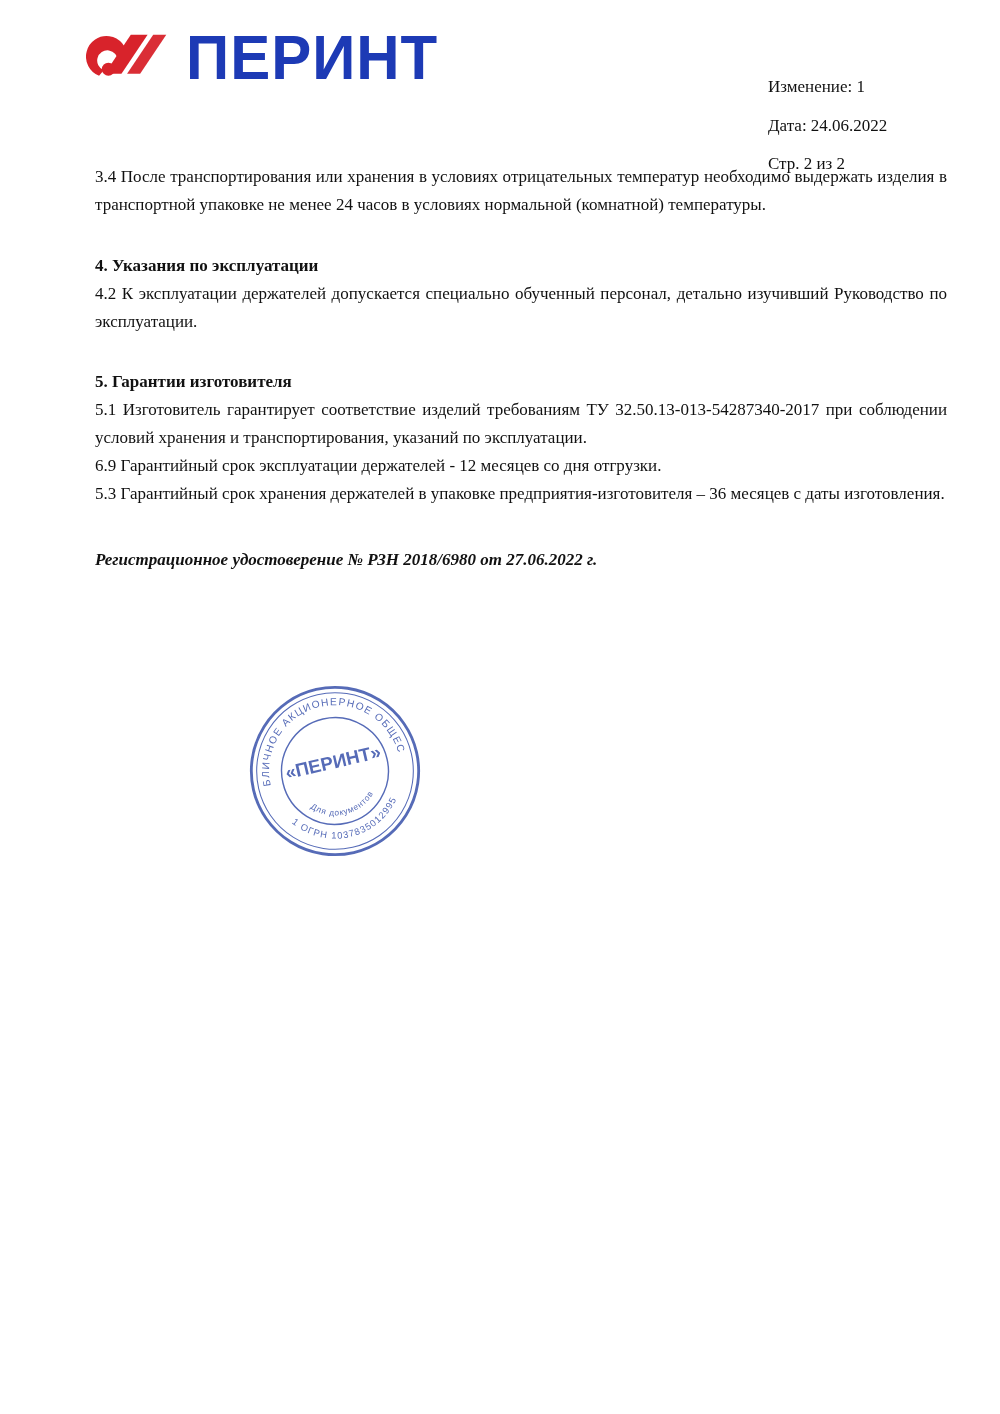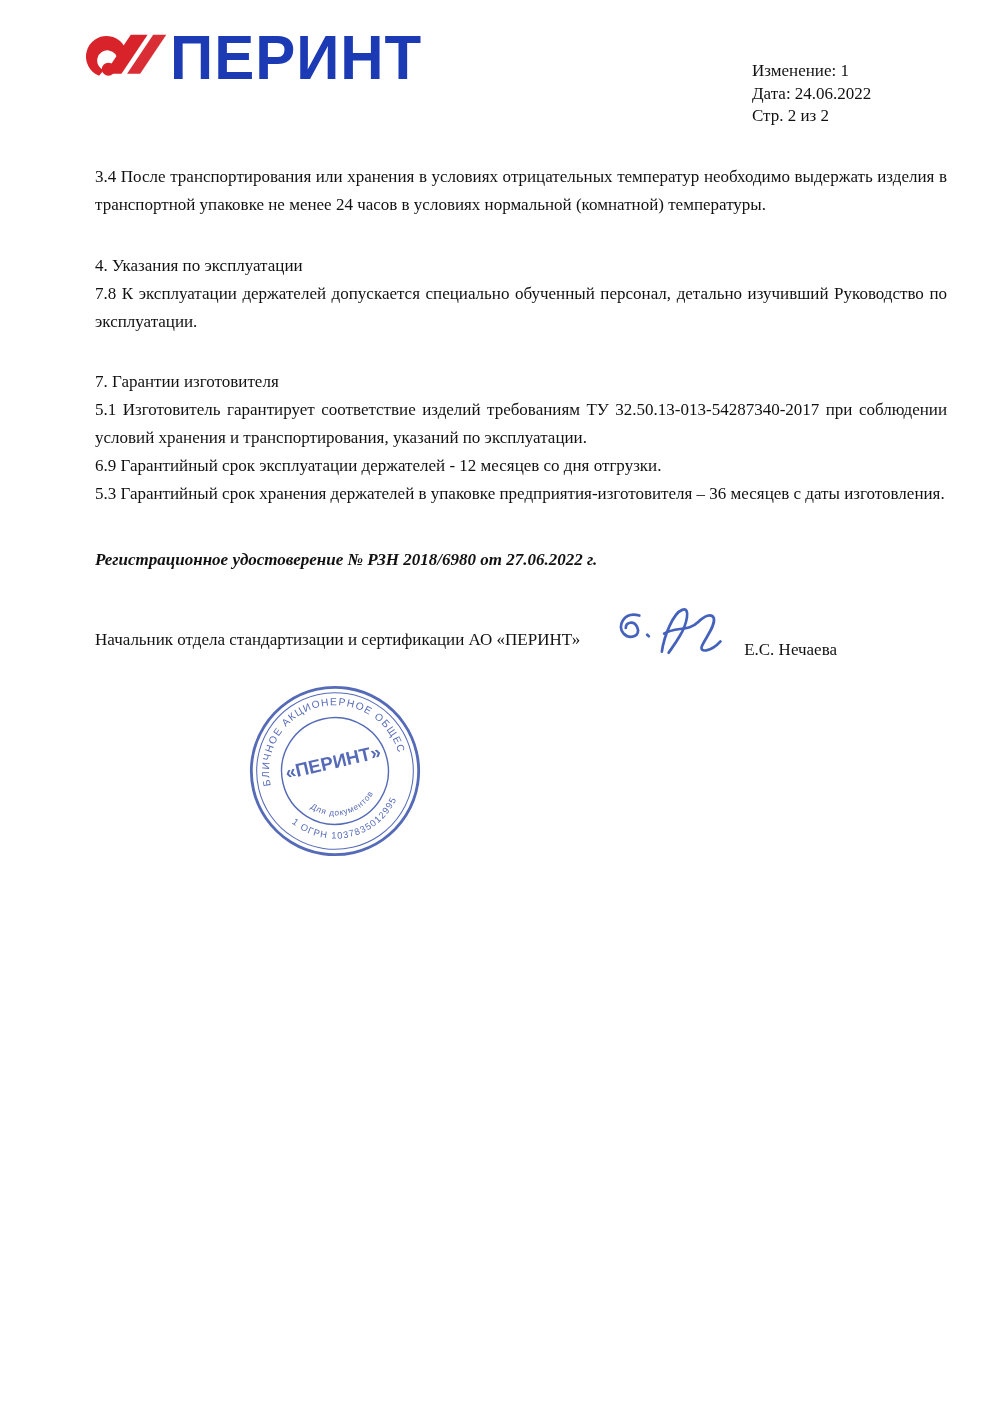--- a/index.html
+++ b/index.html
@@ -13,54 +13,54 @@
     color:#111;
     overflow:hidden;
   }
   
   .logo{
     position:absolute;
     left:86px;
     top:16px;
     display:flex;
     align-items:center;
-    gap:0;
+    gap:16px;
   }
   .logo-mark{width:84px;height:84px;display:block;}
   .brand{
     font-family:"Liberation Sans", sans-serif;
     font-weight:700;
     font-size:60px;
     letter-spacing:1px;
     line-height:1;
     transform:scaleY(1.05);
   }
   .meta{
     position:absolute;
     left:752px;
     top:60px;
     font-size:17px;
     line-height:1.33;
     white-space:nowrap;
   }
-  .meta div{margin:0;}
+  .meta div{margin:16px;}
   
   .content{
     position:absolute;
     left:95px;
     top:163px;
     width:852px;
     font-size:17px;
     line-height:1.64;
     text-align:justify;
   }
   .content p{margin:0;}
   .para-gap{margin-bottom:33px !important;}
   .heading{
-    font-weight:400;
+    font-weight:700;
     text-align:left;
     margin-top:0;
   }
   .reg-line{
     font-style:italic;
     text-align:left;
     margin-top:38px !important;
     font-weight:bold;
   }
   .sig-row{
@@ -113,41 +113,29 @@
   <div class="meta">
     <div>Изменение: 1</div>
     <div>Дата: 24.06.2022</div>
     <div>Стр. 2 из 2</div>
   </div>
 
   <div class="content">
     <p class="para-gap">3.4 После транспортирования или хранения в условиях отрицательных температур необходимо выдержать изделия в транспортной упаковке не менее 24 часов в условиях нормальной (комнатной) температуры.</p>
 
     <p class="heading">4. Указания по эксплуатации</p>
-    <p class="para-gap">7.8 К эксплуатации держателей допускается специально обученный персонал, детально изучивший Руководство по эксплуатации.</p>
+    <p class="para-gap">4.2 К эксплуатации держателей допускается специально обученный персонал, детально изучивший Руководство по эксплуатации.</p>
 
-    <p class="heading">7. Гарантии изготовителя</p>
+    <p class="heading">5. Гарантии изготовителя</p>
     <p>5.1 Изготовитель гарантирует соответствие изделий требованиям ТУ 32.50.13-013-54287340-2017 при соблюдении  условий хранения и транспортирования, указаний по эксплуатации.</p>
     <p>6.9 Гарантийный срок эксплуатации держателей - 12 месяцев со дня отгрузки.</p>
     <p>5.3 Гарантийный  срок хранения держателей в упаковке предприятия-изготовителя   – 36 месяцев с даты изготовления.</p>
 
     <p class="reg-line">Регистрационное удостоверение № РЗН 2018/6980 от 27.06.2022 г.</p>
 
-    <div class="sig-row">
-      <span class="sig-title">Начальник отдела стандартизации и сертификации АО «ПЕРИНТ»</span>
-      <svg class="sig-script" viewBox="0 0 110 55" aria-hidden="true">
-        <g fill="none" stroke="#3050b5" stroke-width="2.4" stroke-linecap="round" opacity="0.9">
-          <path d="M26 12 C12 8 6 22 12 28 C18 34 28 30 24 22 C21 16 14 18 14 23"></path>
-          <path d="M33 29 l1.5 1.5"></path>
-          <path d="M46 44 C48 30 56 10 64 7 C72 4 68 20 62 30 C58 37 54 42 52 45"></path>
-          <path d="M48 28 C58 22 70 26 78 18 C84 12 90 10 92 14 C94 20 86 30 82 38 C78 46 90 44 98 35"></path>
-        </g>
-      </svg>
-      <span class="sig-name">Е.С. Нечаева</span>
-    </div>
   </div>
 
   <svg class="stamp" viewBox="0 0 200 200" aria-hidden="true">
     <defs>
       <path id="arcTop" d="M 26 100 A 74 74 0 0 1 174 100"></path>
       <path id="arcBottom" d="M 24 100 A 76 76 0 0 0 176 100"></path>
       <path id="arcInnerBottom" d="M 50 100 A 50 50 0 0 0 150 100"></path>
     </defs>
     <g stroke="#3f57ae" fill="none">
       <circle cx="100" cy="100" r="94" stroke-width="3.2"></circle>

